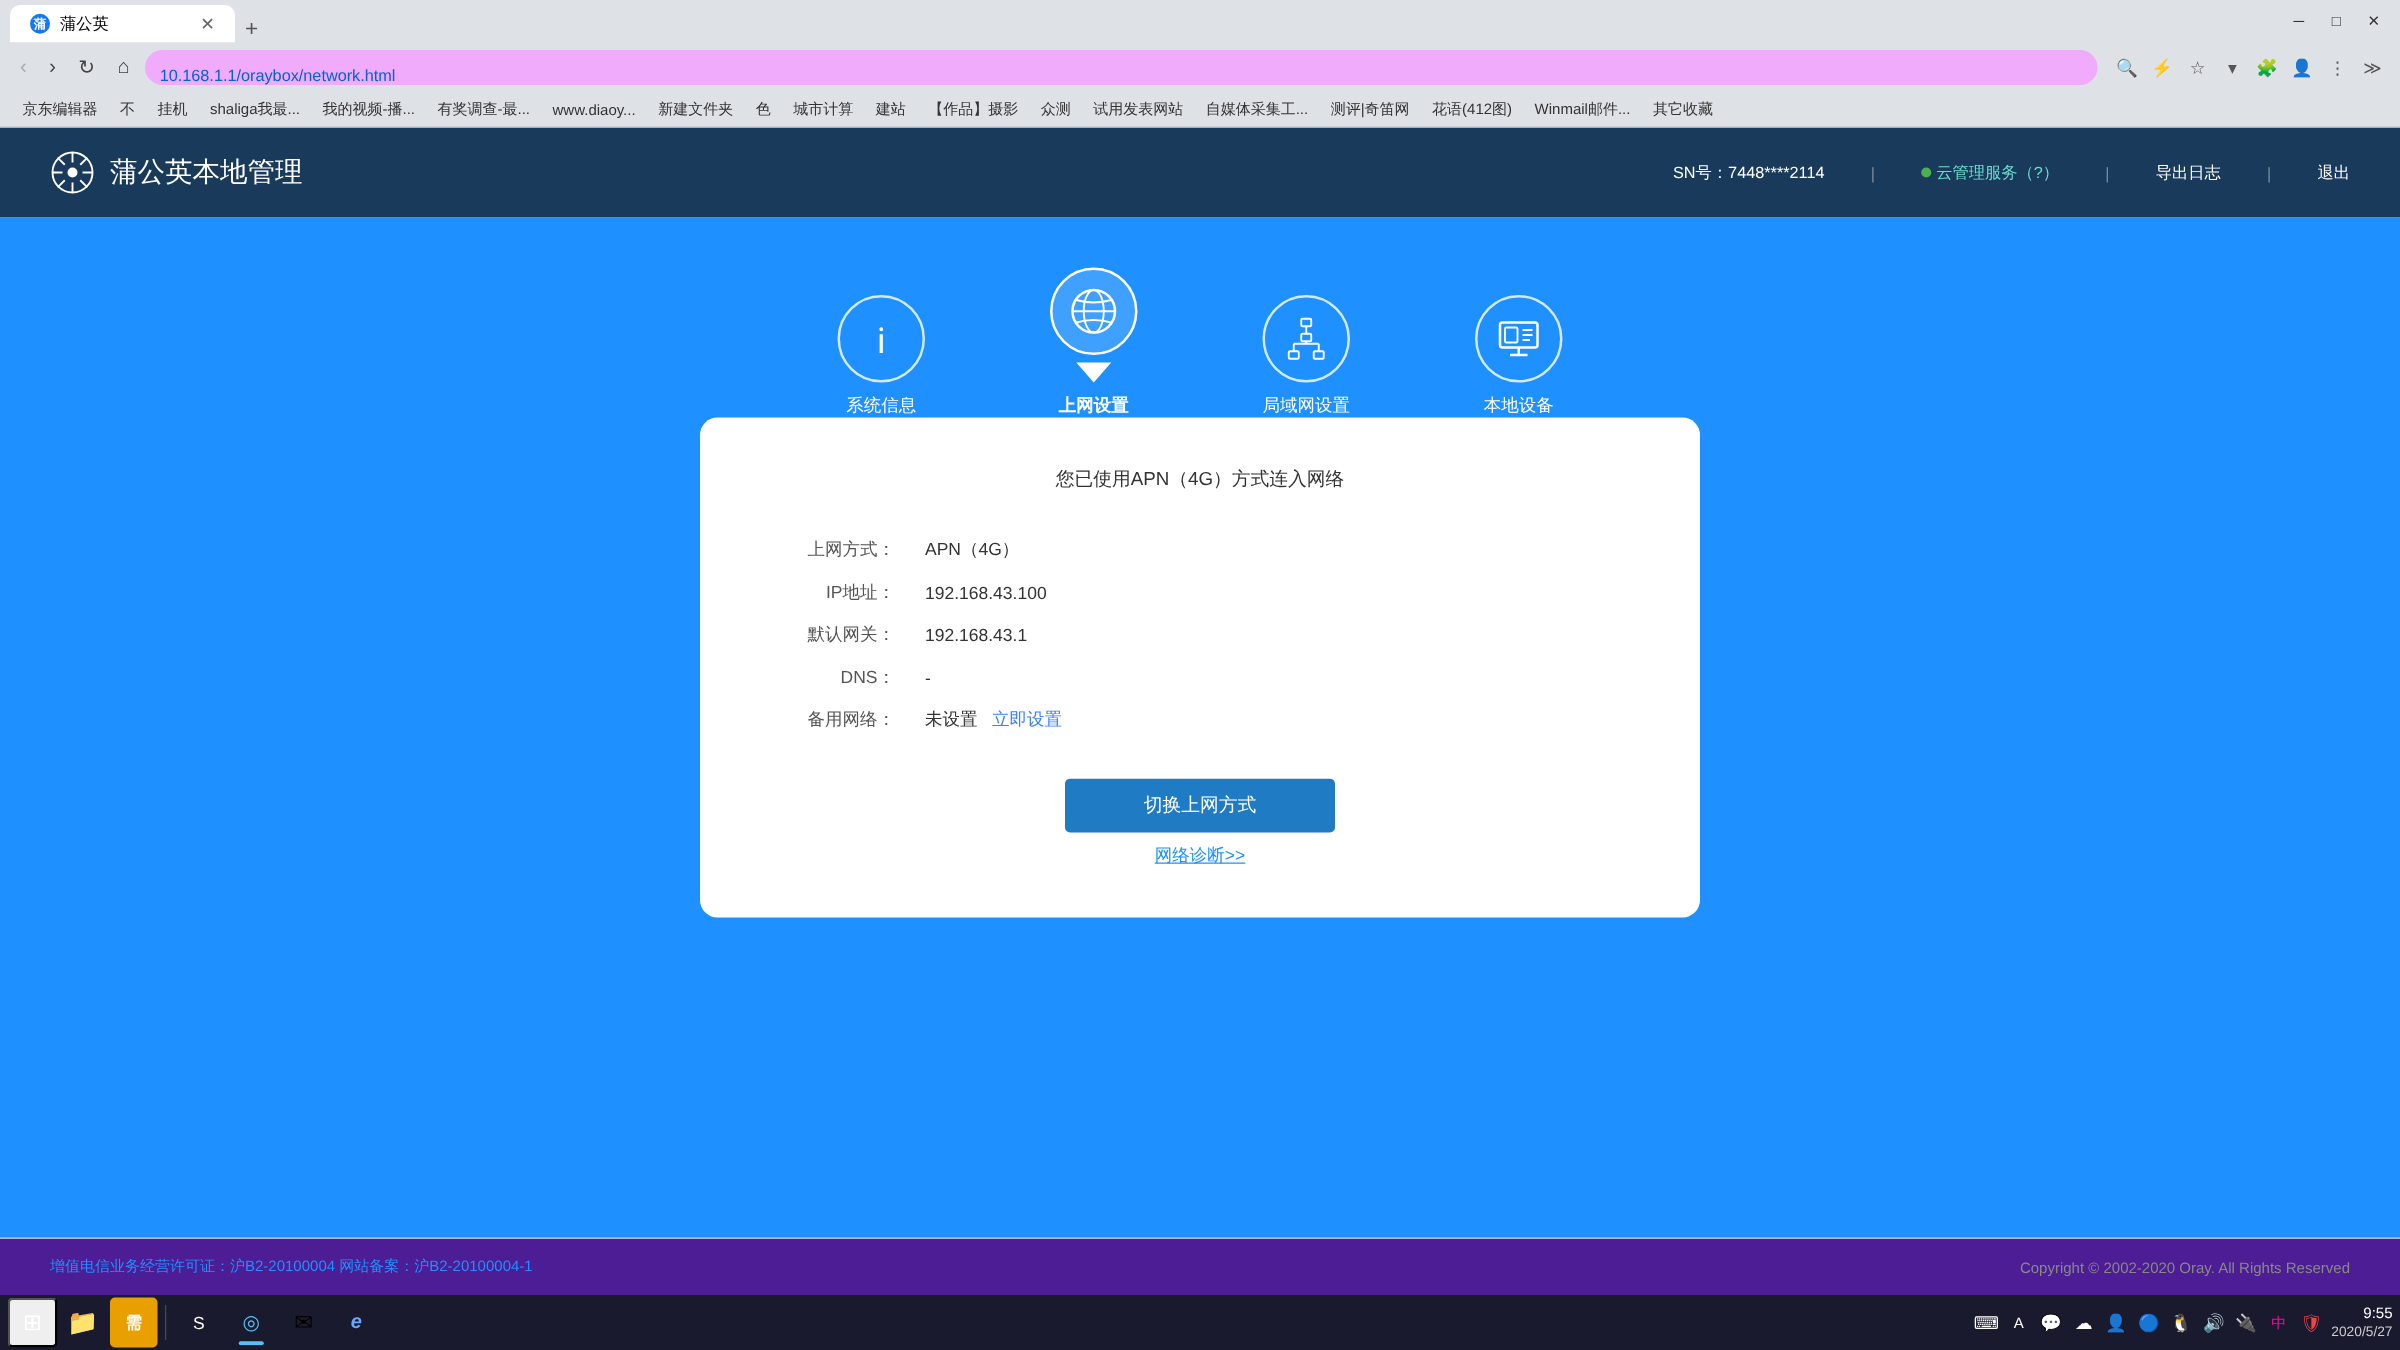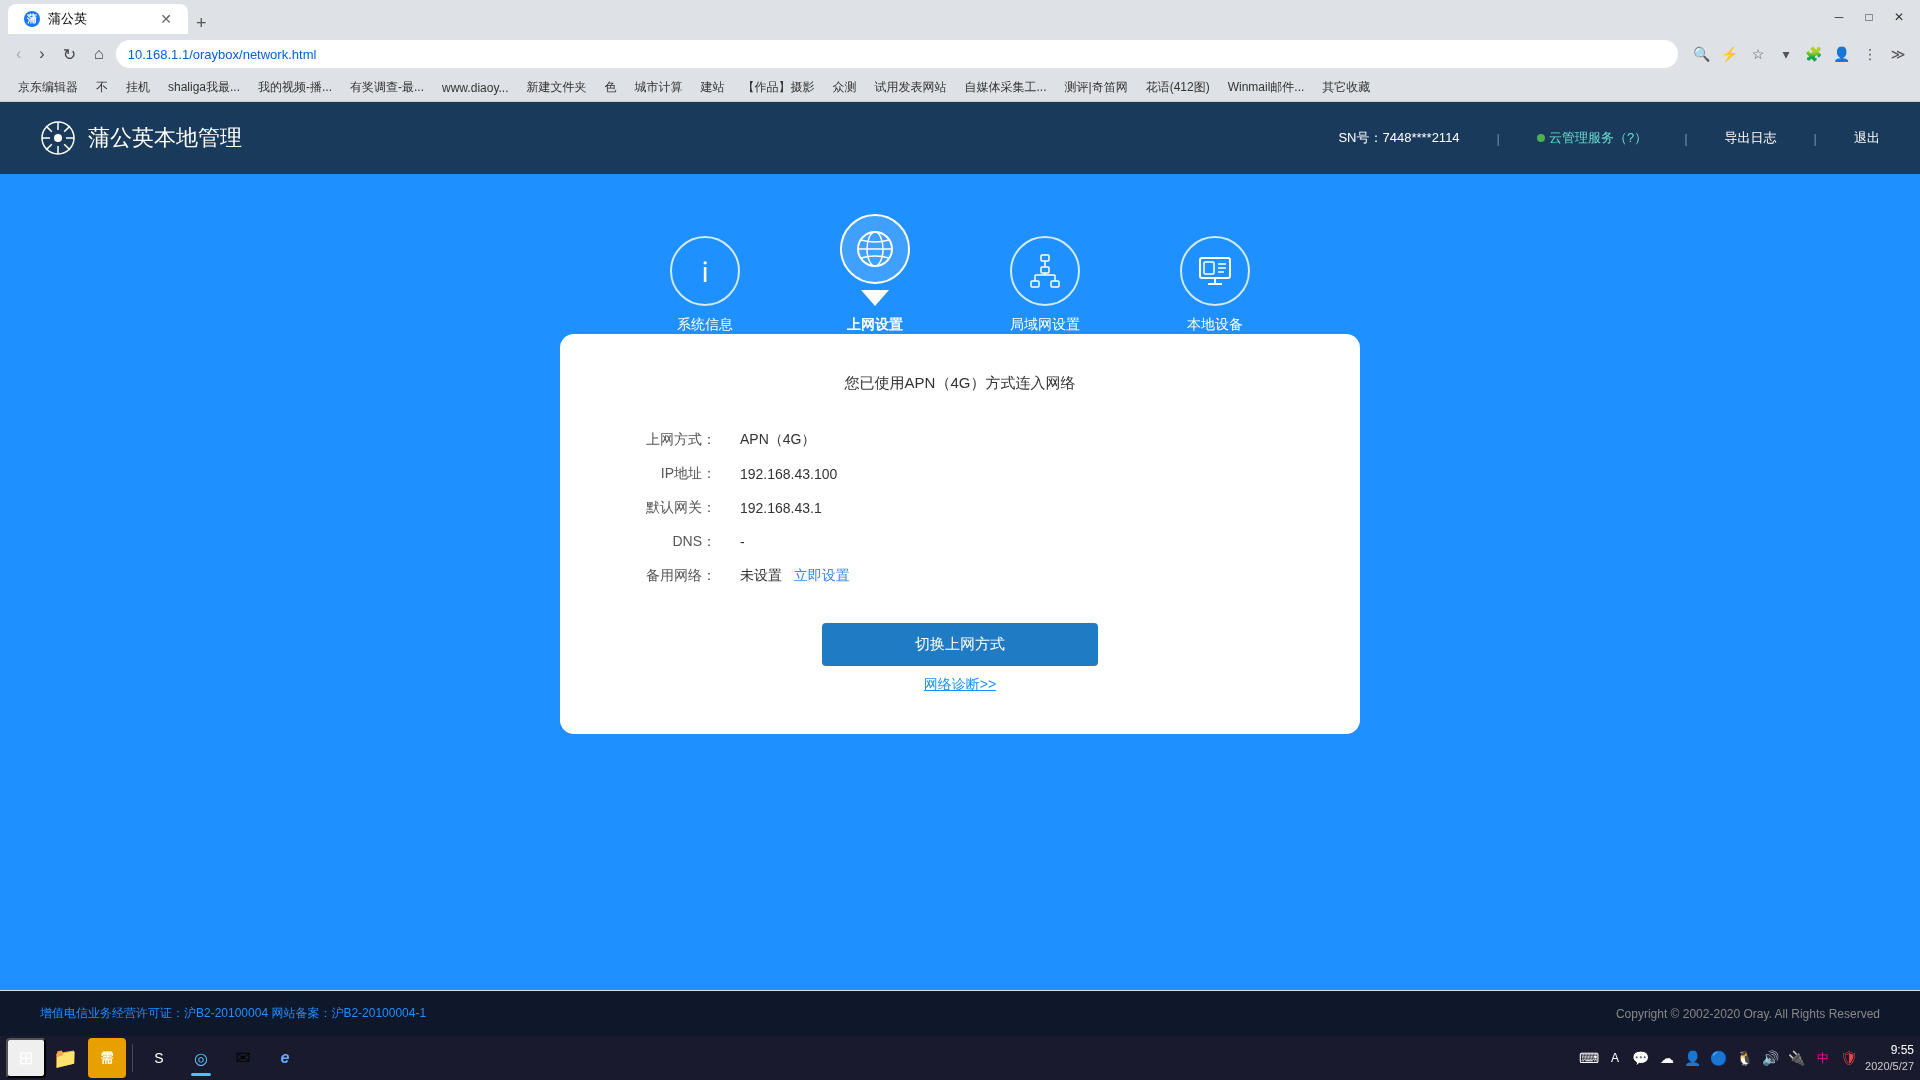--- a/index.html
+++ b/index.html
@@ -15,21 +15,21 @@
     .tab-favicon { width: 16px; height: 16px; background: #1877f2; border-radius: 50%; display: flex; align-items: center; justify-content: center; color: white; font-size: 10px; font-weight: bold; }
     .tab-close { margin-left: auto; color: #666; cursor: pointer; font-size: 14px; }
     .tab-new { background: none; border: none; font-size: 18px; color: #555; padding: 0 8px; cursor: pointer; }
     .window-controls { margin-left: auto; display: flex; gap: 4px; }
     .win-btn { width: 26px; height: 26px; border-radius: 50%; border: none; cursor: pointer; font-size: 12px; display: flex; align-items: center; justify-content: center; color: #333; background: transparent; }
 
     
     .address-bar { background: #dee1e6; height: 40px; display: flex; align-items: center; padding: 0 10px; gap: 6px; }
     .nav-btn { background: none; border: none; color: #444; font-size: 16px; cursor: pointer; padding: 4px 6px; border-radius: 4px; }
     .nav-btn.disabled { color: #aaa; }
-    .url-bar { flex: 1; background: #ffffff; border-radius: 20px; height: 28px; display: flex; align-items: center; padding: 0 12px; gap: 6px; font-size: 13px; color: #333; }
+    .url-bar { flex: 1; background: #f0abfc; border-radius: 20px; height: 28px; display: flex; align-items: flex-end; padding: 0 12px; gap: 6px; font-size: 13px; color: #333; }
     .url-text { flex: 1; color: #0060df; }
     .toolbar-icons { display: flex; align-items: center; gap: 4px; margin-left: 6px; }
     .toolbar-icon { width: 24px; height: 24px; border: none; background: none; cursor: pointer; color: #555; font-size: 14px; display: flex; align-items: center; justify-content: center; border-radius: 4px; }
 
     
     .bookmarks-bar { background: #dee1e6; height: 28px; display: flex; align-items: center; padding: 0 10px; gap: 2px; border-bottom: 1px solid #ccc; overflow: hidden; }
     .bookmark-item { padding: 2px 8px; font-size: 12px; color: #333; cursor: pointer; border-radius: 4px; white-space: nowrap; display: flex; align-items: center; gap: 4px; }
 
     
     .page-content { flex: 1; display: flex; flex-direction: column; overflow: hidden; }
@@ -60,30 +60,30 @@
 
     .panel-title { text-align: center; font-size: 15px; color: #333; margin-bottom: 30px; }
 
     .info-table { width: 100%; border-collapse: collapse; }
     .info-table tr td { padding: 8px 4px; font-size: 14px; color: #333; }
     .info-table tr td:first-child { width: 100px; text-align: right; color: #555; white-space: nowrap; }
     .info-table tr td:last-child { padding-left: 20px; }
 
     .link-text { color: #3b82f6; cursor: pointer; text-decoration: none; }
 
-    .switch-btn { display: block; width: 276px; margin: 30px auto 10px; background: #1e7bc4; color: white; border: none; padding: 12px 0; border-radius: 4px; font-size: 15px; cursor: pointer; text-align: center; }
+    .switch-btn { display: block; width: 216px; margin: 30px auto 10px; background: #1e7bc4; color: white; border: none; padding: 12px 0; border-radius: 4px; font-size: 15px; cursor: pointer; text-align: center; }
 
     .diagnose-link { display: block; text-align: center; color: #1e90ff; font-size: 14px; cursor: pointer; }
 
     
     .nav-icon-wrapper { display: flex; flex-direction: column; align-items: center; }
     .arrow-spacer { height: 22px; }
 
     
-    .page-footer { background: #0f172a; padding: 14px 40px; display: flex; justify-content: space-between; align-items: center; font-size: 12px; color: #888; border-top: 1px solid #e0e0e0; }
+    .page-footer { background: #4c1d95; padding: 14px 40px; display: flex; justify-content: space-between; align-items: center; font-size: 12px; color: #888; border-top: 1px solid #e0e0e0; }
     .footer-icp { color: #1e90ff; }
     .footer-copy { color: #888; }
 
     
     .taskbar { background: #1a1a2e; height: 44px; display: flex; align-items: center; padding: 0 6px; }
     .start-btn { width: 40px; height: 40px; display: flex; align-items: center; justify-content: center; color: white; font-size: 18px; cursor: pointer; border-radius: 4px; }
     .taskbar-pinned { display: flex; align-items: center; gap: 2px; }
     .taskbar-app { width: 40px; height: 40px; display: flex; align-items: center; justify-content: center; cursor: pointer; border-radius: 4px; position: relative; }
     .taskbar-app-active::after { content: ''; position: absolute; bottom: 2px; left: 50%; transform: translateX(-50%); width: 20px; height: 3px; background: #4fc3f7; border-radius: 2px; }
     .taskbar-sep { width: 1px; height: 28px; background: rgba(255,255,255,0.2); margin: 0 4px; }

